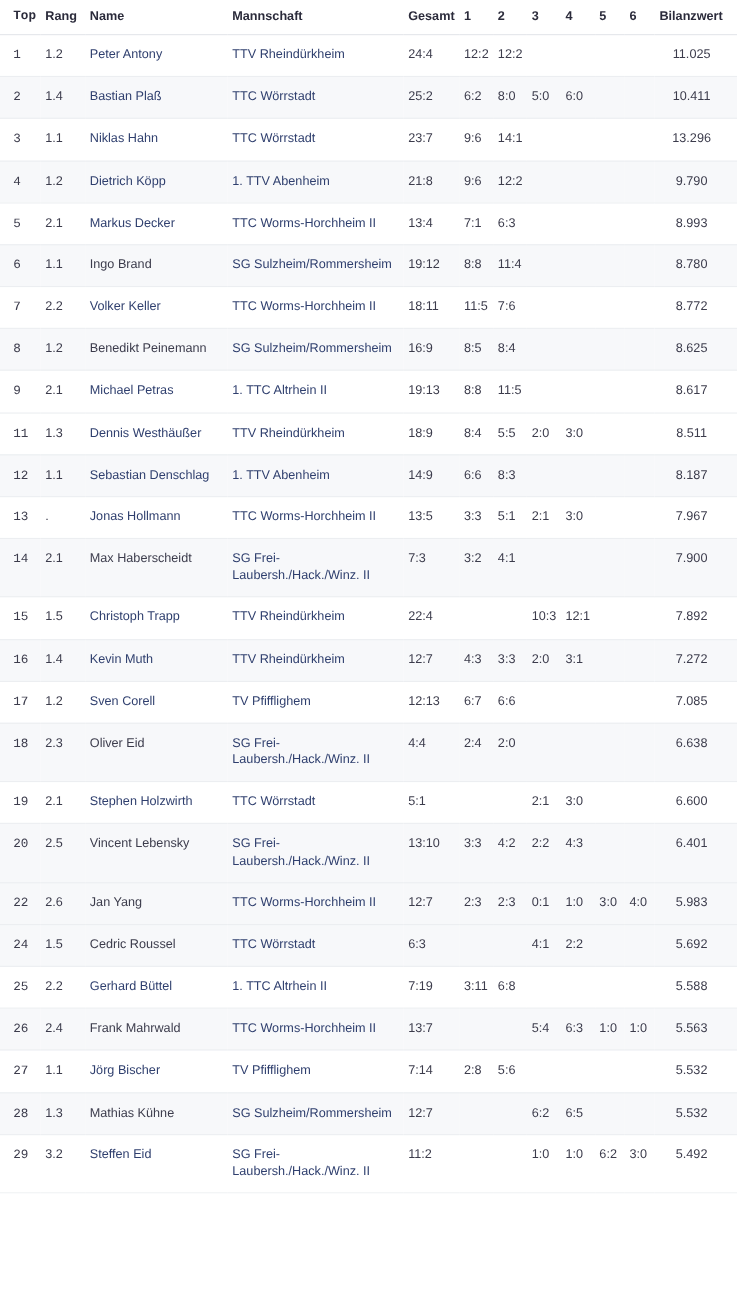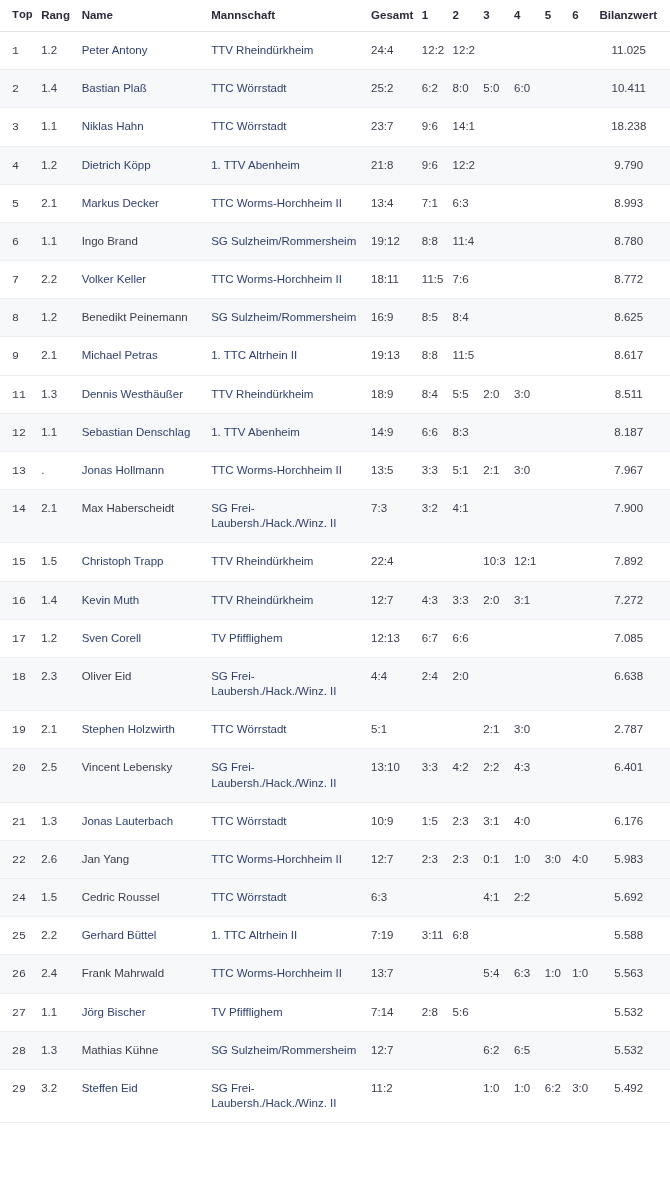--- a/index.html
+++ b/index.html
@@ -110,21 +110,21 @@
         <td class="c-rang">1.1</td>
         <td class="c-name"><a class="link" href="#">Niklas Hahn</a></td>
         <td class="c-team"><a class="link" href="#">TTC Wörrstadt</a></td>
         <td class="c-ges">23:7</td>
         <td class="c-g1">9:6</td>
         <td class="c-g2">14:1</td>
         <td class="c-g3"></td>
         <td class="c-g4"></td>
         <td class="c-g5"></td>
         <td class="c-g6"></td>
-        <td class="c-bil">18.238</td>
+        <td class="c-bil">13.296</td>
       </tr>
       <tr class="even">
         <td class="c-top">4</td>
         <td class="c-rang">1.2</td>
         <td class="c-name"><a class="link" href="#">Dietrich Köpp</a></td>
         <td class="c-team"><a class="link" href="#">1. TTV Abenheim</a></td>
         <td class="c-ges">21:8</td>
         <td class="c-g1">9:6</td>
         <td class="c-g2">12:2</td>
         <td class="c-g3"></td>
@@ -320,49 +320,35 @@
         <td class="c-rang">2.1</td>
         <td class="c-name"><a class="link" href="#">Stephen Holzwirth</a></td>
         <td class="c-team"><a class="link" href="#">TTC Wörrstadt</a></td>
         <td class="c-ges">5:1</td>
         <td class="c-g1"></td>
         <td class="c-g2"></td>
         <td class="c-g3">2:1</td>
         <td class="c-g4">3:0</td>
         <td class="c-g5"></td>
         <td class="c-g6"></td>
-        <td class="c-bil">2.787</td>
+        <td class="c-bil">6.600</td>
       </tr>
       <tr class="even">
         <td class="c-top">20</td>
         <td class="c-rang">2.5</td>
         <td class="c-name"><span class="plain">Vincent Lebensky</span></td>
         <td class="c-team"><a class="link" href="#">SG Frei-Laubersh./Hack./Winz. II</a></td>
         <td class="c-ges">13:10</td>
         <td class="c-g1">3:3</td>
         <td class="c-g2">4:2</td>
         <td class="c-g3">2:2</td>
         <td class="c-g4">4:3</td>
         <td class="c-g5"></td>
         <td class="c-g6"></td>
         <td class="c-bil">6.401</td>
-      </tr>
-      <tr class="odd">
-        <td class="c-top">21</td>
-        <td class="c-rang">1.3</td>
-        <td class="c-name"><a class="link" href="#">Jonas Lauterbach</a></td>
-        <td class="c-team"><a class="link" href="#">TTC Wörrstadt</a></td>
-        <td class="c-ges">10:9</td>
-        <td class="c-g1">1:5</td>
-        <td class="c-g2">2:3</td>
-        <td class="c-g3">3:1</td>
-        <td class="c-g4">4:0</td>
-        <td class="c-g5"></td>
-        <td class="c-g6"></td>
-        <td class="c-bil">6.176</td>
       </tr>
       <tr class="even">
         <td class="c-top">22</td>
         <td class="c-rang">2.6</td>
         <td class="c-name"><span class="plain">Jan Yang</span></td>
         <td class="c-team"><a class="link" href="#">TTC Worms-Horchheim II</a></td>
         <td class="c-ges">12:7</td>
         <td class="c-g1">2:3</td>
         <td class="c-g2">2:3</td>
         <td class="c-g3">0:1</td>

